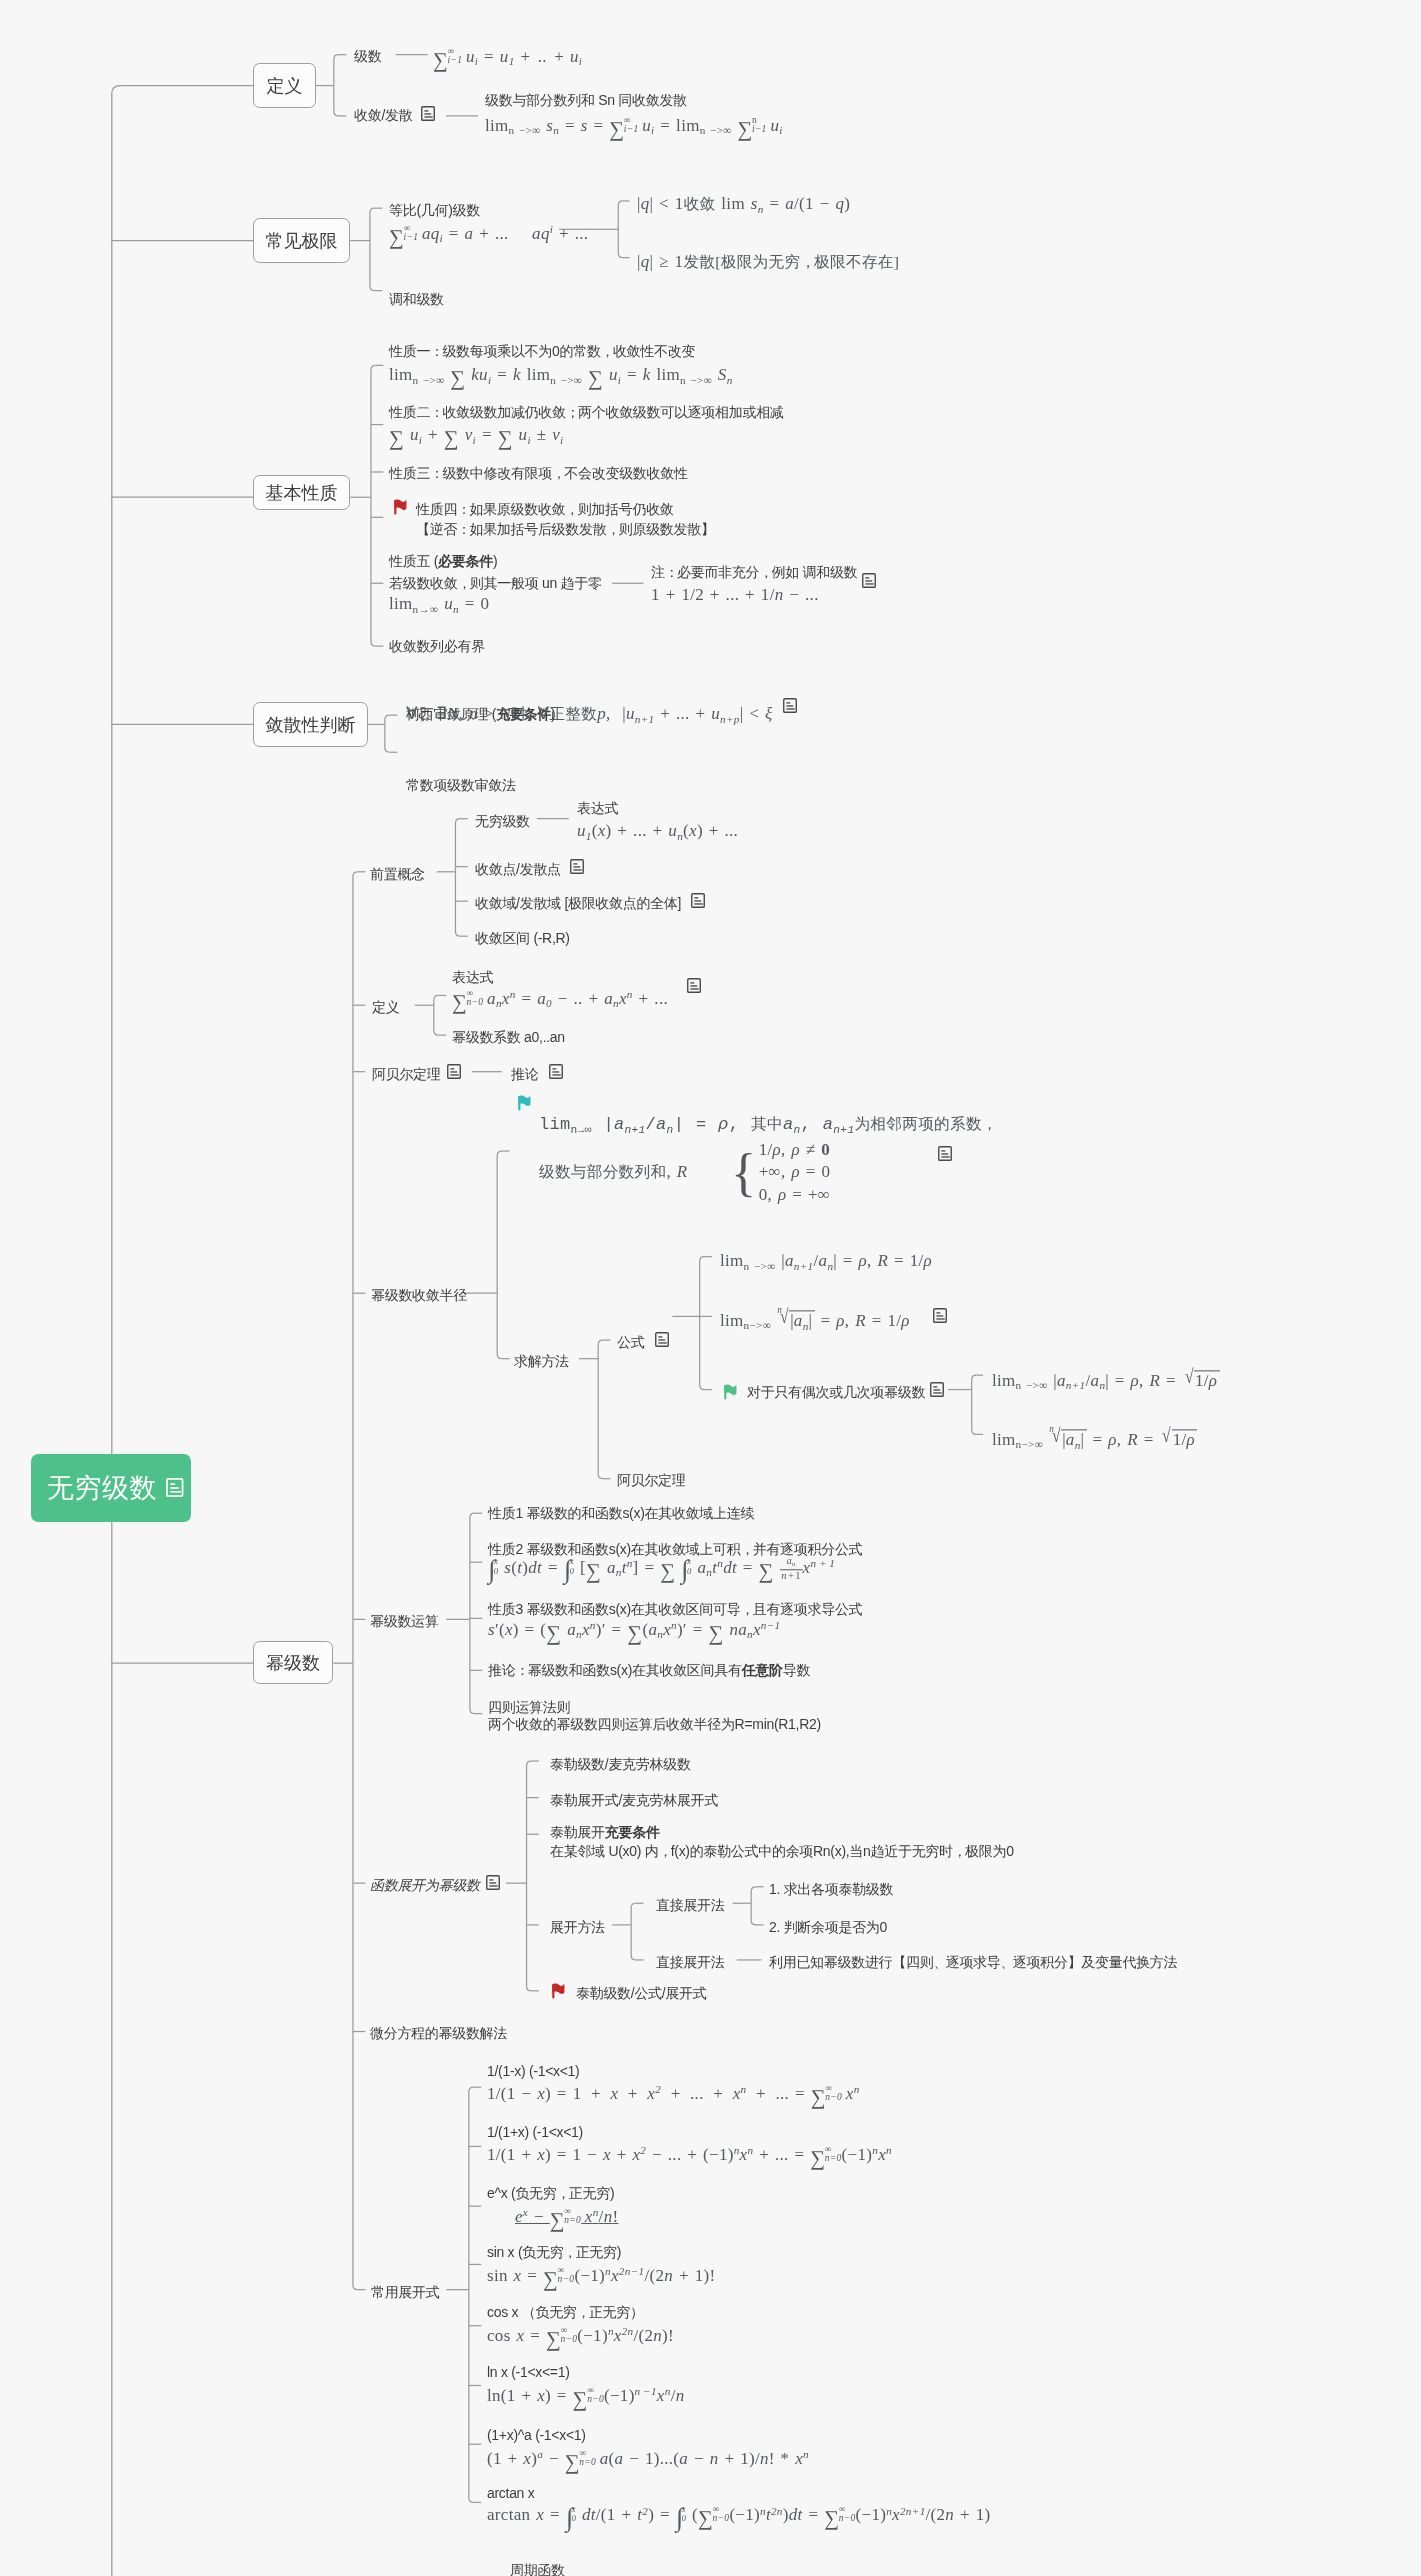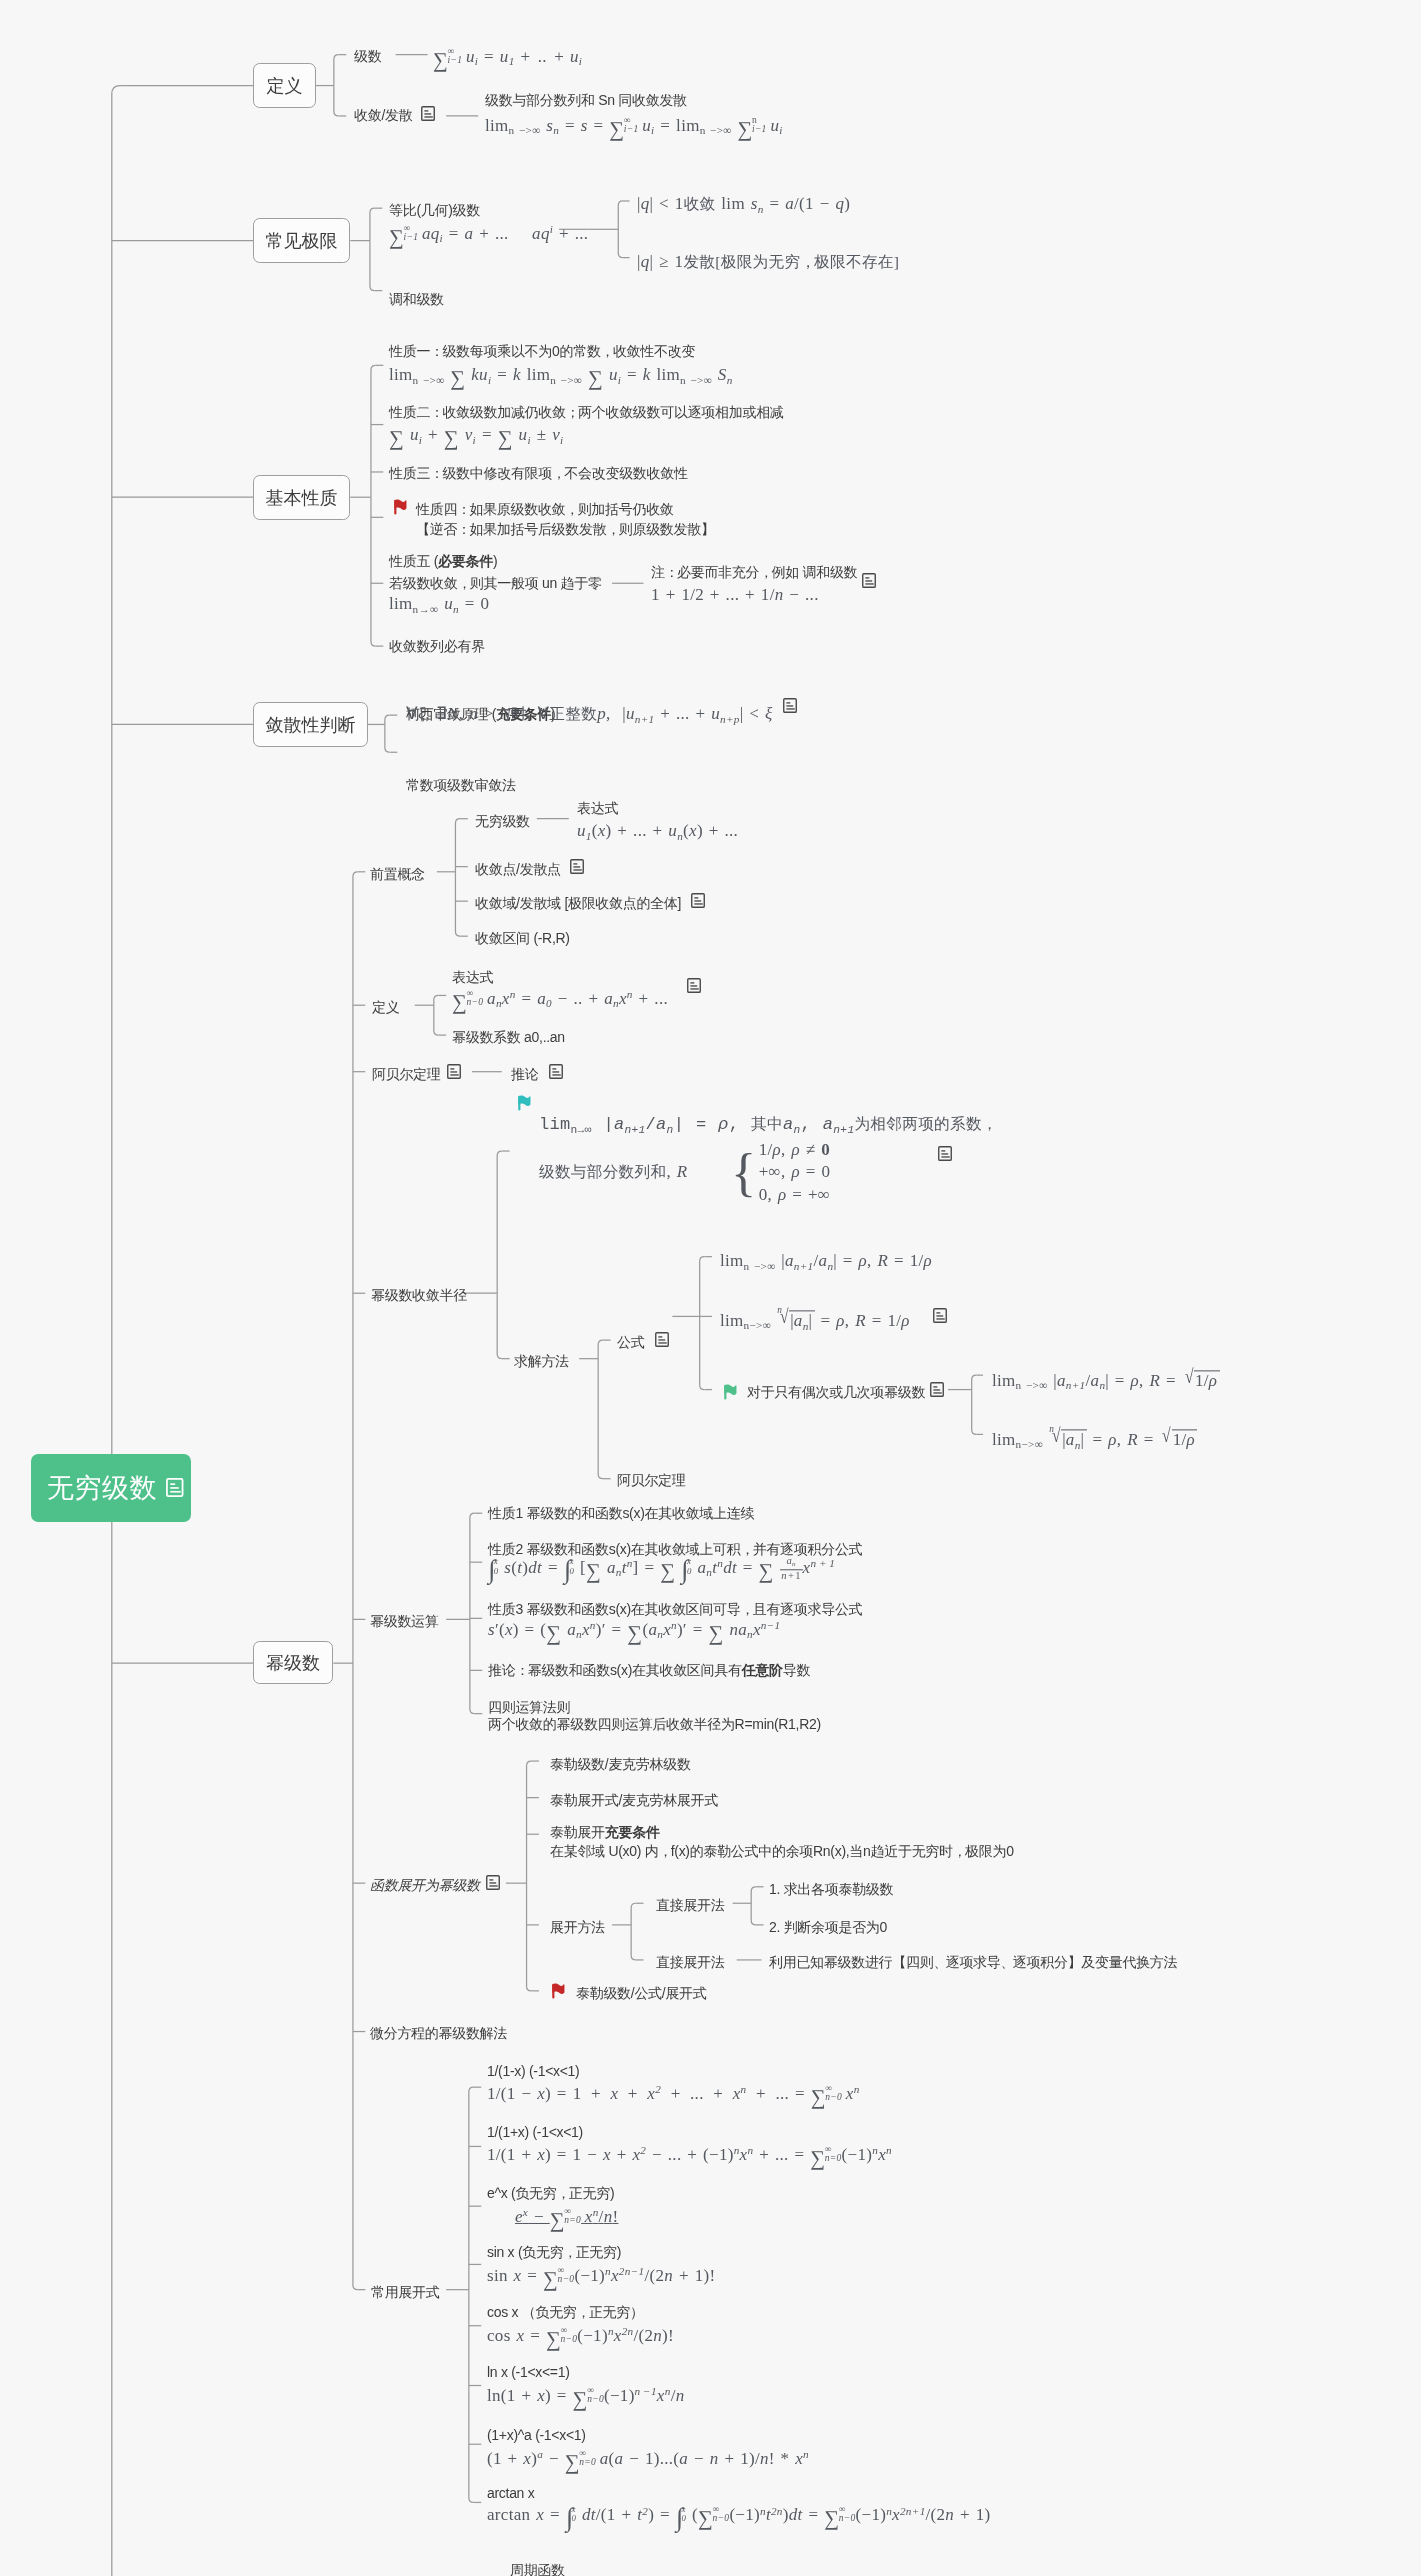--- a/index.html
+++ b/index.html
@@ -202,21 +202,21 @@
         </svg>
     </span>
   </div>
 
   <div class="node" style="left:253px;top:63px;width:63px;height:45px;">
     <span>定义</span>
     </div>
   <div class="node" style="left:253px;top:218px;width:97px;height:45px;">
     <span>常见极限</span>
     </div>
-  <div class="node" style="left:253px;top:475px;width:97px;height:45px;">
+  <div class="node" style="left:253px;top:475px;width:97px;height:35px;">
     <span>基本性质</span>
     </div>
   <div class="node" style="left:253px;top:702px;width:115px;height:45px;">
     <span>敛散性判断</span>
     </div>
   <div class="node" style="left:253px;top:1641px;width:80px;height:43px;">
     <span>幂级数</span>
     </div>
 
   <div class="t" style="left:354px;top:56px;">级数</div>

